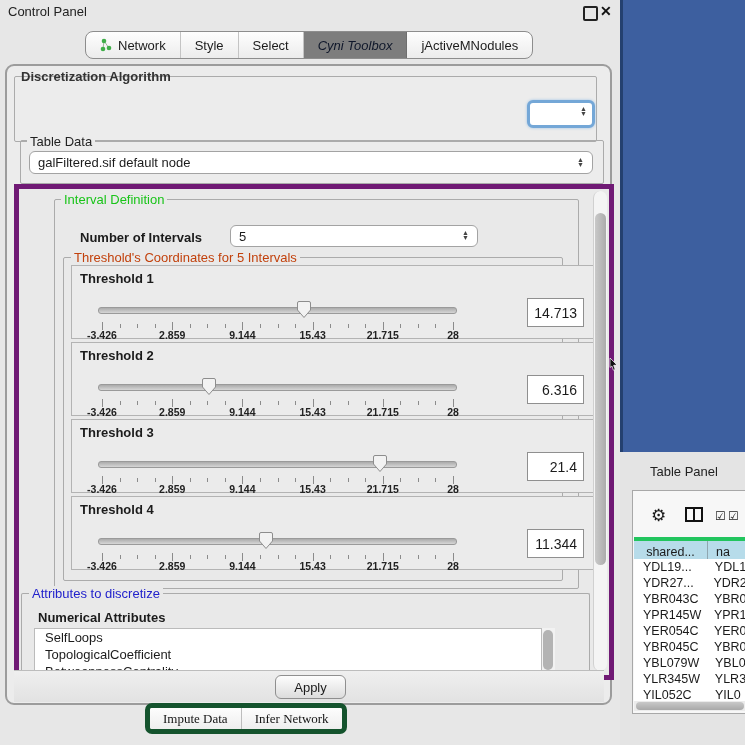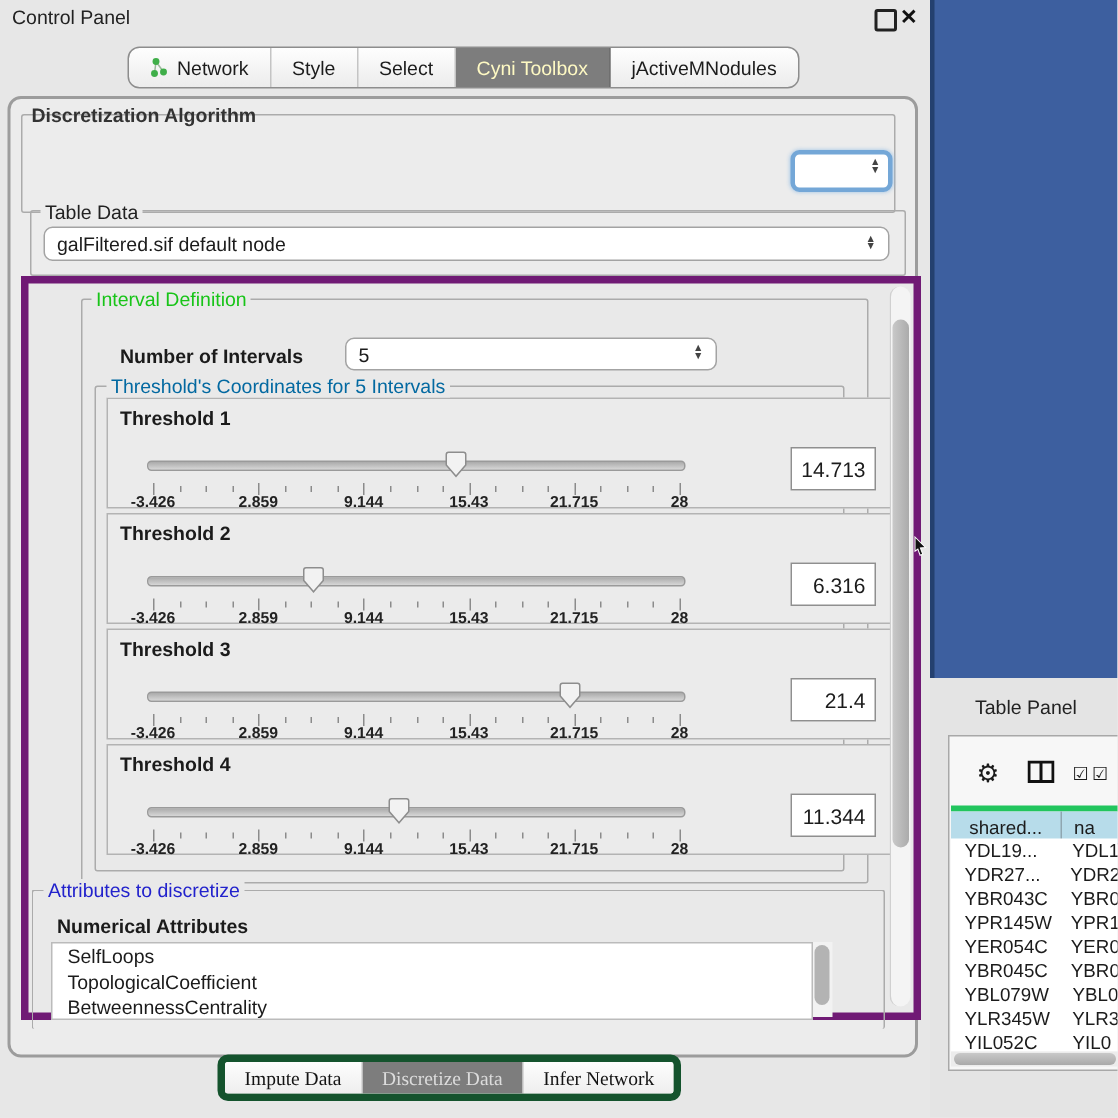--- a/index.html
+++ b/index.html
@@ -15,21 +15,21 @@
   #cp-float{left:583px;top:6px;width:11px;height:11px;border:2px solid #222;border-radius:2px;}
   #cp-close{left:600px;top:3px;font-size:14px;font-weight:bold;color:#111;}
 
   
   #cp-tabbar{left:85px;top:31px;height:26px;display:flex;align-items:stretch;
              background:linear-gradient(#fefefe,#ececec);border:1px solid #8d8d8d;
              border-radius:8px;overflow:hidden;}
   .cp-tab{display:flex;align-items:center;gap:6px;padding:0 14px;font-size:13px;color:#1c1c1c;
           border-right:1px solid #c4c4c4;}
   .cp-tab:last-child{border-right:none;}
-  .cp-tab.active{background:#7d7d7d;color:#fef9c3;border-right:1px solid #6f6f6f;}
+  .cp-tab.active{background:#7d7d7d;color:#0f172a;border-right:1px solid #6f6f6f;font-style:italic;}
 
   
   #cp-main{left:5px;top:64px;width:603px;height:637px;background:#ececec;
            border:2px solid #9c9c9c;border-radius:9px;}
   .groupbox{border:1px solid #ababab;border-radius:2px;}
 
   
   #disc-group{left:7px;top:10px;width:581px;height:64px;border:1px solid #ababab;}
   #disc-group-title{left:14px;top:3px;font-size:13px;font-weight:bold;color:#333;}
   #algo-combo-sliver{left:520px;top:34px;width:62px;height:22px;background:#fff;
@@ -56,21 +56,21 @@
 
   
   #interval-group{left:35px;top:10px;width:523px;height:388px;border:1px solid #ababab;}
   #interval-title{left:42px;top:3px;font-size:13px;color:#18c418;background:#e9e9e9;padding:0 3px;z-index:2;}
   #noi-label{left:25px;top:30px;font-size:13px;font-weight:bold;}
   #noi-combo{left:175px;top:25px;width:248px;height:22px;}
   #noi-combo .spin{right:8px;top:4px;}
 
   
   #thr-group{left:8px;top:57px;width:498px;height:322px;border:1px solid #ababab;}
-  #thr-title{left:16px;top:50px;font-size:13px;color:#0369a1;background:#e9e9e9;padding:0 3px;z-index:2;}
+  #thr-title{left:16px;top:50px;font-size:13px;color:#c2410c;background:#e9e9e9;padding:0 3px;z-index:2;}
   .thr-row{position:absolute;left:7px;width:482px;height:72px;background:#ebebeb;
            border:1px solid #b3b3b3;padding-left:40px;}
   .thr-label{position:absolute;left:8px;top:5px;font-size:13px;font-weight:bold;}
   .track-wrap{position:absolute;left:26px;top:36px;width:357px;height:20px;}
   .track{position:absolute;left:0;top:5px;width:100%;height:5px;border-radius:3px;
          background:linear-gradient(#ababab,#d6d6d6);border:1px solid #9a9a9a;}
   .thumb{position:absolute;top:-2px;width:15px;height:19px;transform:translateX(-50%);}
   .ticks{position:absolute;left:30px;top:56px;width:351px;height:8px;}
   .tick{position:absolute;top:2px;width:1px;height:4px;background:#8b8b8b;}
   .tick.major{top:0;height:8px;}
@@ -393,28 +393,30 @@
         <div id="attr-vscroll" class="abs">
             <span class="vthumb"></span>
           </div>
       </div>
 
       <div id="content-vscroll" class="abs">
           <span class="vthumb"></span>
         </div>
     </div>
 
+    <div id="apply-row" class="abs">
+      <div id="apply-btn" class="abs">
+        <span>Apply</span>
+      </div>
+    </div>
   </div>
 
   <div id="bottom-tabbar" class="abs">
     <div class="btab">
       <span>Impute Data</span>
-    </div>
-    <div class="btab active">
-      <span>Discretize Data</span>
     </div>
     <div class="btab">
       <span>Infer Network</span>
     </div>
   </div>
 </div>
 
 <svg id="cursor" class="abs" width="10" height="14" viewBox="0 0 10 14">
   <path d="M1,1 L8,8 L4.6,8.3 L6.2,12.5 L4.4,13.2 L2.9,9 L1,10.5 Z" fill="#111" stroke="#fff" stroke-width="0.7"></path>
 </svg>

